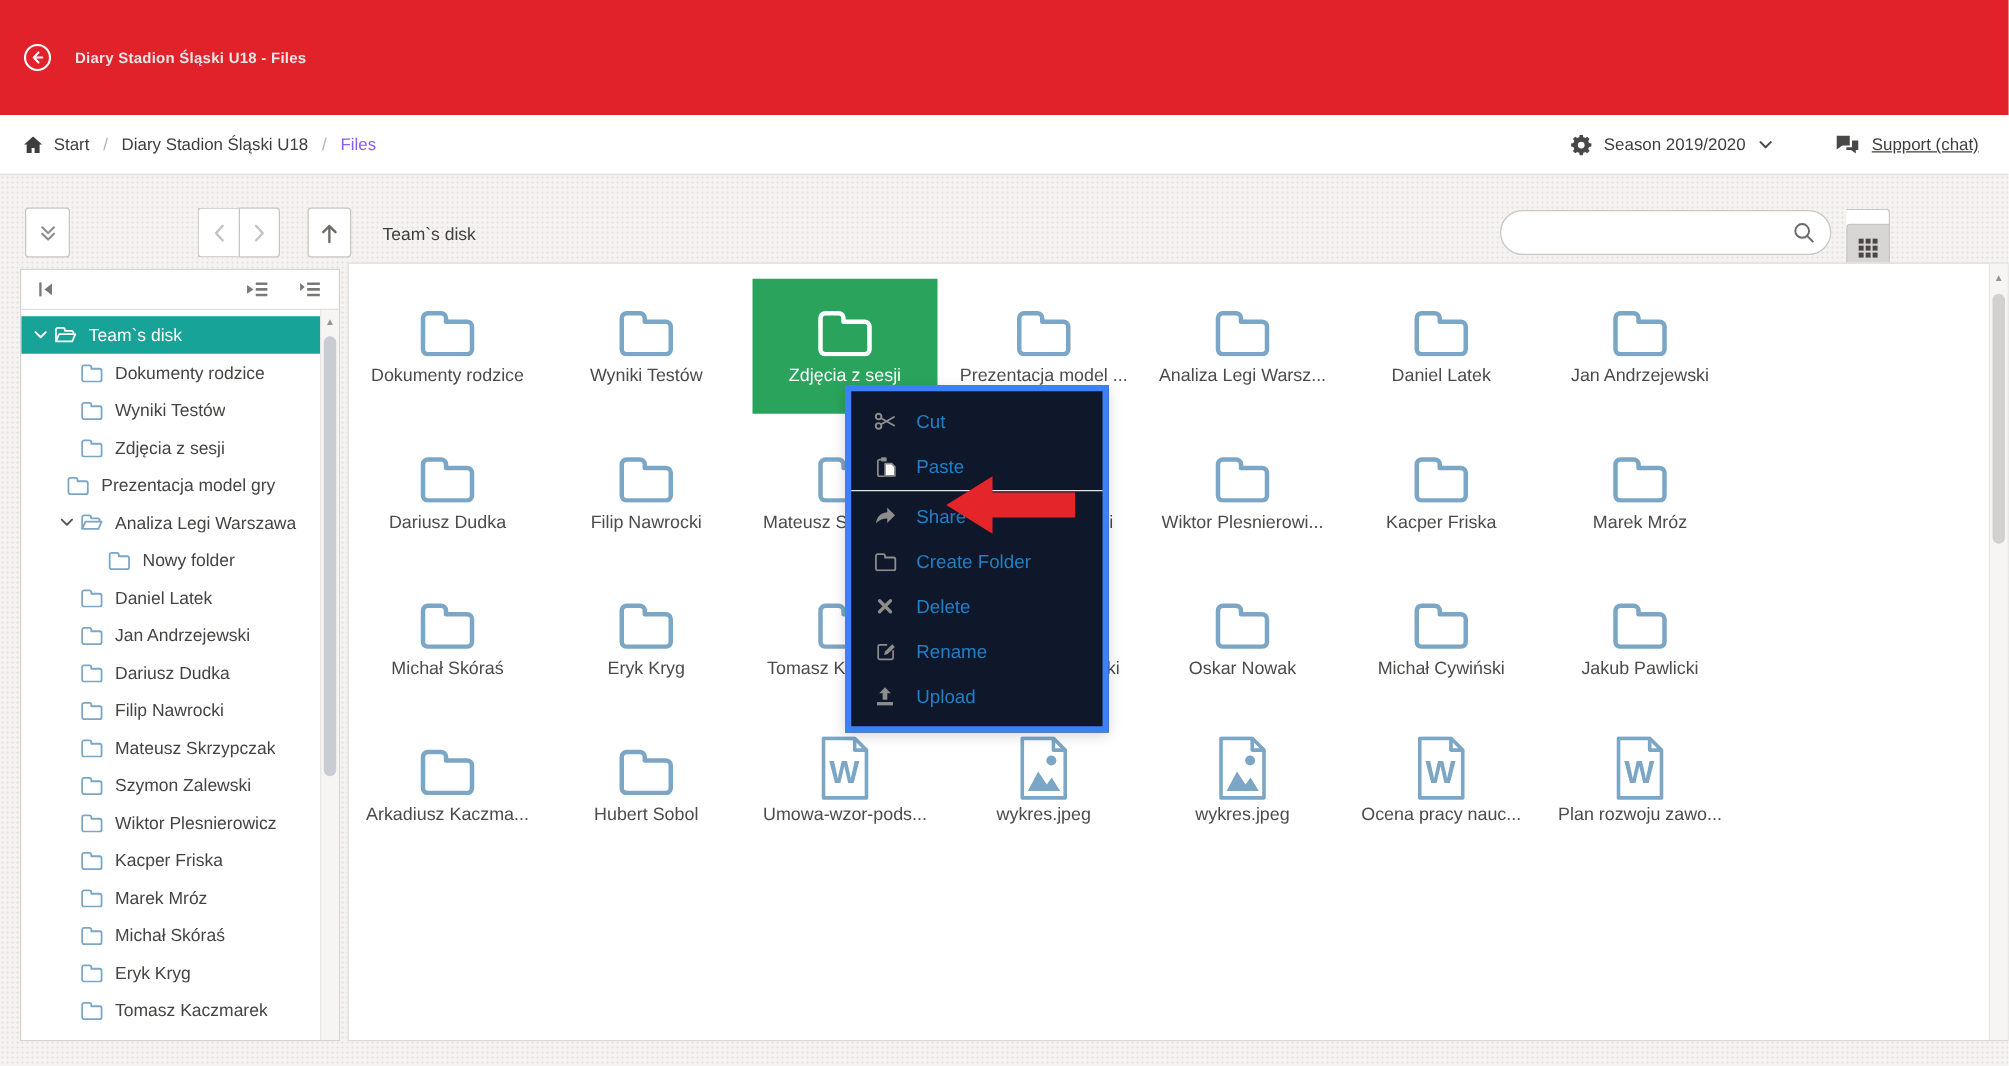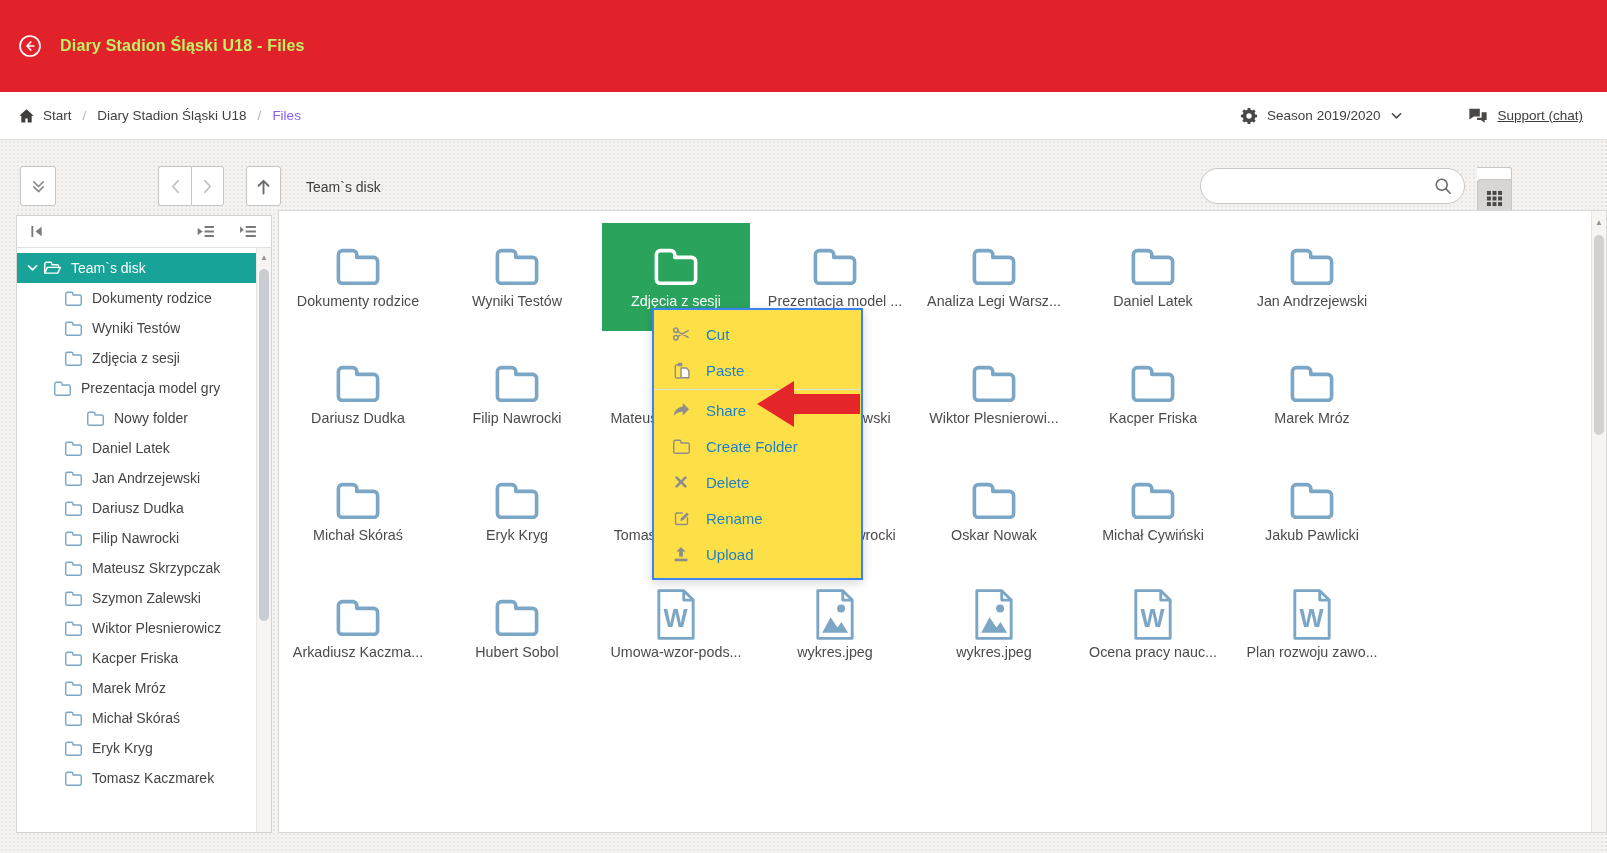--- a/index.html
+++ b/index.html
@@ -5,31 +5,31 @@
   html,body{margin:0;padding:0;}
   .app{position:relative;width:1607px;height:853px;overflow:hidden;
        font-family:"Liberation Sans",sans-serif;background:#fff;color:#454443;}
   .icon{display:inline-flex;align-items:center;justify-content:center;line-height:0;}
   .icon svg{display:block;}
 
   
   .hdr{position:absolute;left:0;top:0;width:1607px;height:92px;background:#e2222b;
        display:flex;align-items:center;padding-left:18px;box-sizing:border-box;}
   .hdr .back{width:24px;height:24px;color:#fff;cursor:pointer;}
-  .hdr .title{color:#bef264;font-size:16px;font-weight:bold;margin-left:18px;letter-spacing:.2px;}
+  .hdr .title{color:#e5e5e5;font-size:12px;font-weight:bold;margin-left:18px;letter-spacing:.2px;}
 
   
   .crumbbar{position:absolute;left:0;top:92px;width:1607px;height:48px;background:#fff;
             border-bottom:1px solid #e2e0de;display:flex;align-items:center;
             padding:0 24px 0 18px;box-sizing:border-box;font-size:13.5px;color:#3f3e3d;}
   .crumbbar .home{width:17px;height:16px;color:#3f3e3d;margin-right:8px;cursor:pointer;}
   .bc-item{cursor:pointer;}
   .bc-item.muted{color:#8b5cf6;cursor:default;}
   .bc-sep{color:#b5b3b1;margin:0 11px;}
-  .crumb-right{margin-left:auto;display:flex;align-items:center;gap:24px;}
+  .crumb-right{margin-left:auto;display:flex;align-items:center;gap:8px;}
   .season{display:flex;align-items:center;gap:9px;cursor:pointer;}
   .season .gear{width:18px;height:18px;color:#4a4846;}
   .season .chev{width:11px;height:8px;color:#4a4846;margin-left:2px;}
   .support{display:flex;align-items:center;gap:9px;margin-left:42px;cursor:pointer;text-decoration:underline;}
   .support .chat{width:20px;height:17px;color:#4a4846;}
 
   
   .ws{position:absolute;left:0;top:140px;width:1607px;height:713px;
       background-color:#f5f3f1;
       background-image:radial-gradient(rgba(120,110,100,.10) 1px,transparent 1.1px);
@@ -95,22 +95,22 @@
   .tile.sel{background:#2aa45d;}
   .tile.sel .ti,.tile.sel .tlabel{color:#fff;}
 
   
   .main-scroll{position:absolute;right:0;top:0;width:15px;height:621px;background:#f6f5f4;
         border-left:1px solid #e8e6e4;box-sizing:border-box;}
   .main-scroll .up{position:absolute;top:7px;left:0;width:100%;text-align:center;font-size:8px;color:#96948f;}
   .main-scroll .thumb{position:absolute;left:2px;top:24px;width:10px;height:200px;background:#d3d1cf;border-radius:5px;}
 
   
-  .menu{position:absolute;left:652px;top:308px;width:211px;background:#fde047;
-        border:2px solid #3b82f6;box-shadow:0 3px 10px rgba(0,0,0,.16);z-index:50;
+  .menu{position:absolute;left:676px;top:308px;width:211px;background:#0f172a;
+        border:5px solid #3b82f6;box-shadow:0 3px 10px rgba(0,0,0,.16);z-index:50;
         padding:6px 0;box-sizing:border-box;}
   .menu-item{height:36px;display:flex;align-items:center;padding:0 14px 0 17px;cursor:pointer;}
   .menu-item .icon{width:20px;height:18px;color:#8f8d8b;margin-right:15px;}
   .menu-item .ml{font-size:15px;color:#1f80c9;}
   .menu-div{height:1px;background:#e5e3e1;margin:1px 0 2px 0;}
 
   
   .arrow{position:absolute;z-index:60;pointer-events:none;}
   .arrow .head{position:absolute;left:757px;top:381px;width:0;height:0;
         border-top:23px solid transparent;border-bottom:23px solid transparent;
@@ -320,20 +320,34 @@
             </div>
             <div class="tree-row" style="padding-left:18px">
               <span class="tw icon"></span>
               <span class="fi icon">
                 <svg class="fold" viewBox="0 0 24 20" width="19" height="16">
                   <path d="M2.2 17.2V4.8a2 2 0 0 1 2-2h5.2a2 2 0 0 1 2 2v1.4h8.4a2 2 0 0 1 2 2v9a2 2 0 0 1-2 2H4.2a2 2 0 0 1-2-2z" fill="none" stroke="currentColor" stroke-width="1.8" stroke-linejoin="round"></path>
                 </svg>
               </span>
               <span class="tl">Prezentacja model gry</span>
             </div>
+            <div class="tree-row" style="padding-left:29px">
+              <span class="tw icon">
+                <svg viewBox="0 0 12 8" width="11" height="8">
+                  <path d="M1.5 1.5 6 6l4.5-4.5" stroke="currentColor" stroke-width="1.7" fill="none" stroke-linecap="round" stroke-linejoin="round"></path>
+                </svg>
+              </span>
+              <span class="fi icon">
+                <svg class="fold" viewBox="0 0 24 20" width="19" height="16">
+                  <path d="M2.2 16.5V4.8a2 2 0 0 1 2-2h5a2 2 0 0 1 2 2v1h6.6a2 2 0 0 1 2 2v1.4" fill="none" stroke="currentColor" stroke-width="1.8" stroke-linejoin="round"></path>
+                  <path d="M2.2 16.5l3.3-7.3h16.3l-3.1 7.3z" fill="none" stroke="currentColor" stroke-width="1.8" stroke-linejoin="round"></path>
+                </svg>
+              </span>
+              <span class="tl">Analiza Legi Warszawa</span>
+            </div>
             <div class="tree-row" style="padding-left:51px">
               <span class="tw icon"></span>
               <span class="fi icon">
                 <svg class="fold" viewBox="0 0 24 20" width="19" height="16">
                   <path d="M2.2 17.2V4.8a2 2 0 0 1 2-2h5.2a2 2 0 0 1 2 2v1.4h8.4a2 2 0 0 1 2 2v9a2 2 0 0 1-2 2H4.2a2 2 0 0 1-2-2z" fill="none" stroke="currentColor" stroke-width="1.8" stroke-linejoin="round"></path>
                 </svg>
               </span>
               <span class="tl">Nowy folder</span>
             </div>
             <div class="tree-row" style="padding-left:29px">

